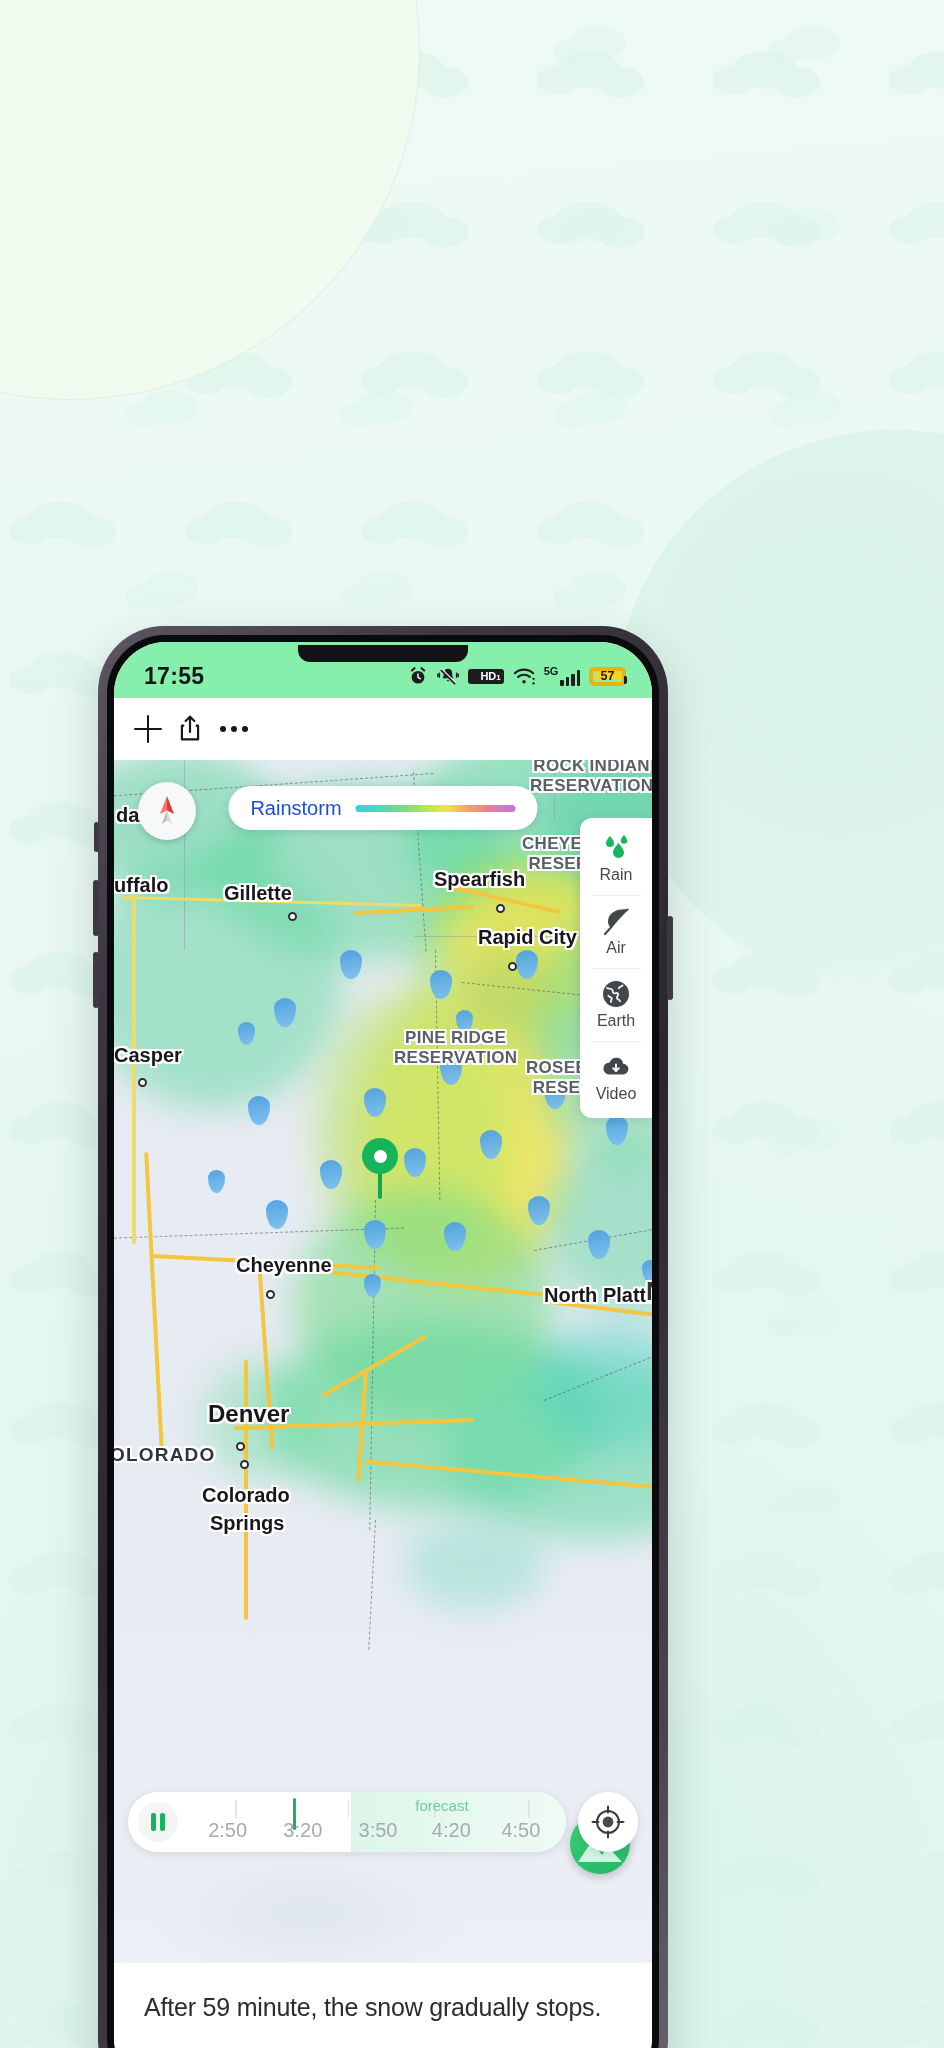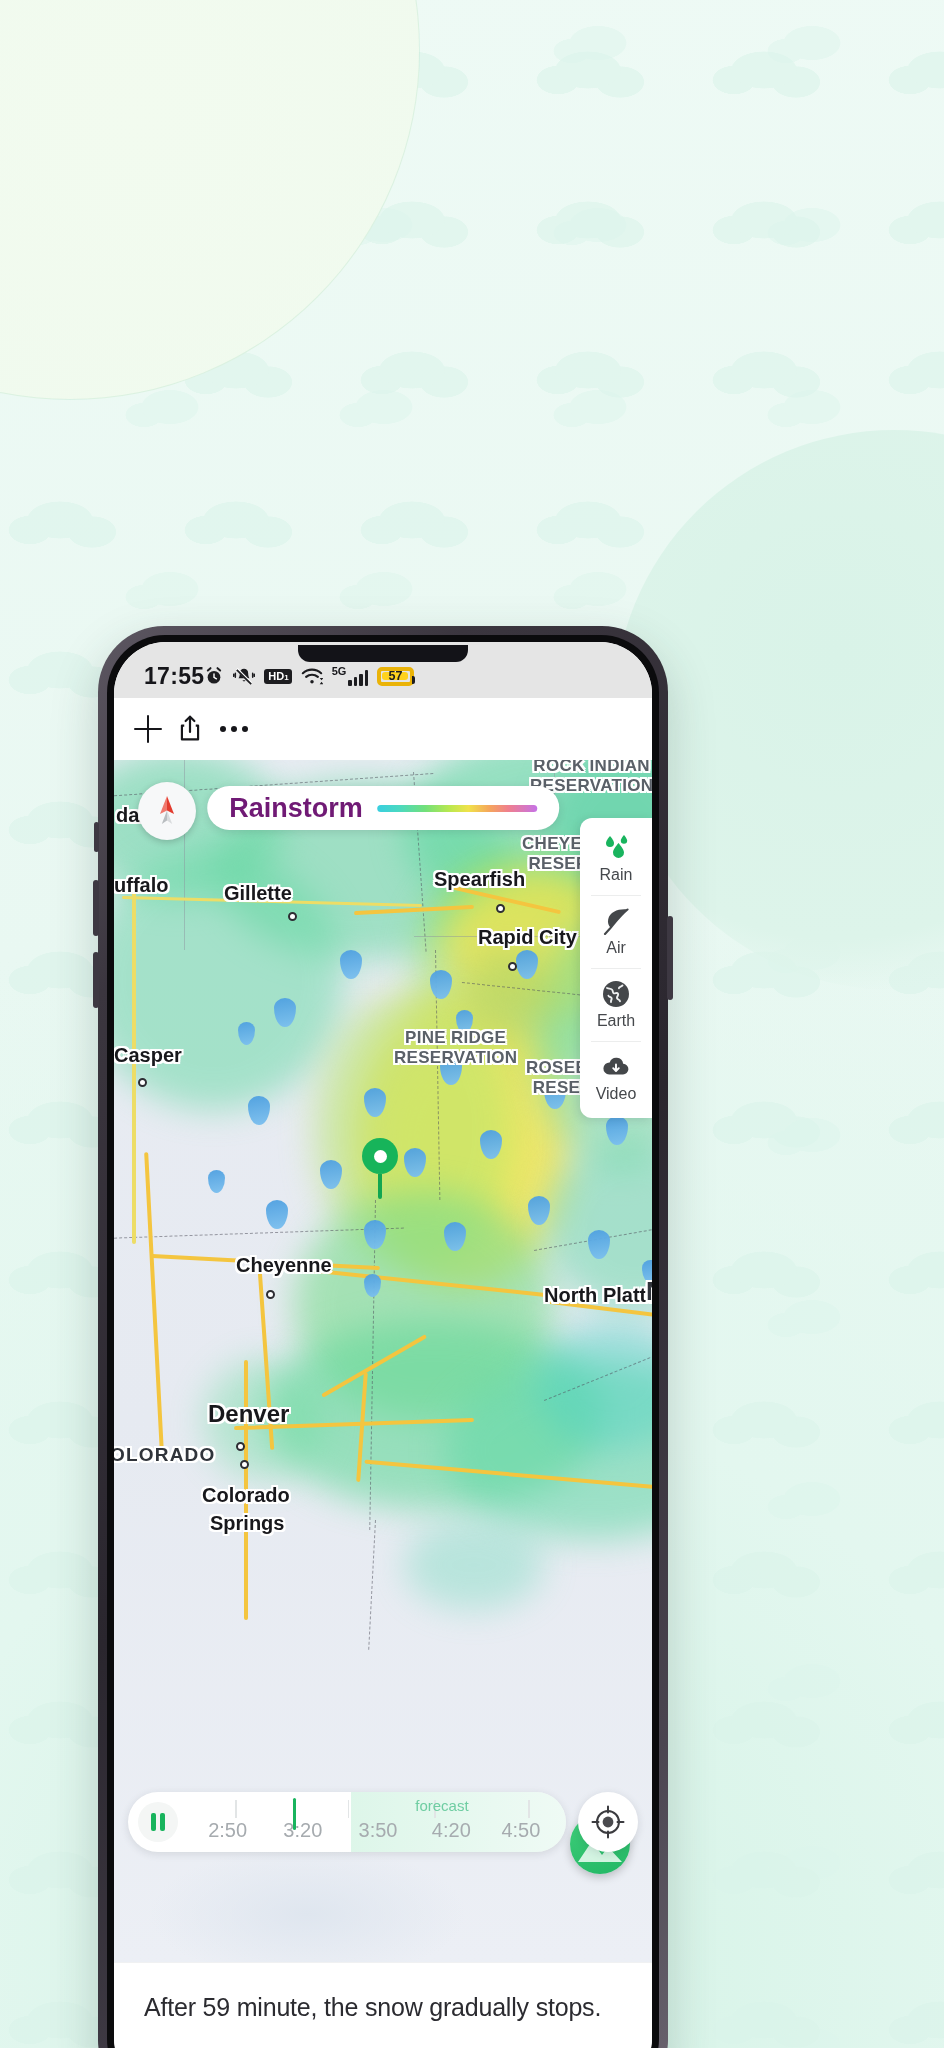--- a/index.html
+++ b/index.html
@@ -93,31 +93,31 @@
   }
   .side-btn { position:absolute; background:#3d3842; border-radius:3px; }
   #btn-mute { left:-4px; top:196px; width:5px; height:30px; }
   #btn-up   { left:-5px; top:254px; width:6px; height:56px; }
   #btn-dn   { left:-5px; top:326px; width:6px; height:56px; }
   #btn-pwr  { right:-5px; top:290px; width:6px; height:84px; }
 
   
   #statusbar {
     position:absolute; left:0; right:0; top:0; height:56px;
-    display:flex; align-items:center; 
+    display:flex; align-items:center; justify-content:space-between;
     padding: 12px 26px 0 30px;
-    background:#e5e5e5; z-index:30;
+    background:#86efac; z-index:30;
     color:#16161a;
   }
   #clock { font-size:23px; font-weight:600; letter-spacing:.3px; }
   #status-icons { display:flex; align-items:center; gap:9px; }
   .sicon { display:block; }
   #hd-badge {
     font-size:11px; font-weight:800; background:#1d1d20; color:#fff;
-    border-radius:3px; padding:2px 3px 2px 4px; line-height:1;
+    border-radius:3px; padding:2px 3px 2px 12px; line-height:1;
     letter-spacing:0;
   }
   #hd-badge sub { font-size:8px; vertical-align:baseline; }
   #g5 { display:flex; align-items:flex-end; gap:2px; }
   #g5-label { font-size:11px; font-weight:800; line-height:1; margin-bottom:9px; }
   #bars { display:flex; align-items:flex-end; gap:2px; height:16px; }
   #bars i { display:block; width:3.4px; background:#1d1d20; border-radius:1px; }
   #bars i:nth-child(1){height:6px}
   #bars i:nth-child(2){height:9px}
   #bars i:nth-child(3){height:12.5px}
@@ -218,21 +218,21 @@
 
   
   #legend {
     position:absolute; left:50%; transform:translateX(-50%);
     top:26px; height:44px; min-width:308px;
     background:#fff; border-radius:22px;
     display:flex; align-items:center; gap:14px;
     padding: 0 22px; z-index:12;
     box-shadow: 0 2px 9px rgba(30,40,50,.14);
   }
-  #legend-label { font-size:27px; color:#701a75; font-weight:700; }
+  #legend-label { font-size:20px; color:#1d4ed8; font-weight:400; }
   #legend-bar {
     width:160px; height:7px; border-radius:4px;
     background: linear-gradient(90deg,
       #39cfe0 0%, #4bd9c0 14%, #72e07a 30%, #b9e84f 45%,
       #f0e24a 57%, #f5a65c 70%, #ef7f8e 82%, #c572e6 100%);
   }
 
   
   #toolpanel {
     position:absolute; right:0; top:58px; width:72px;

